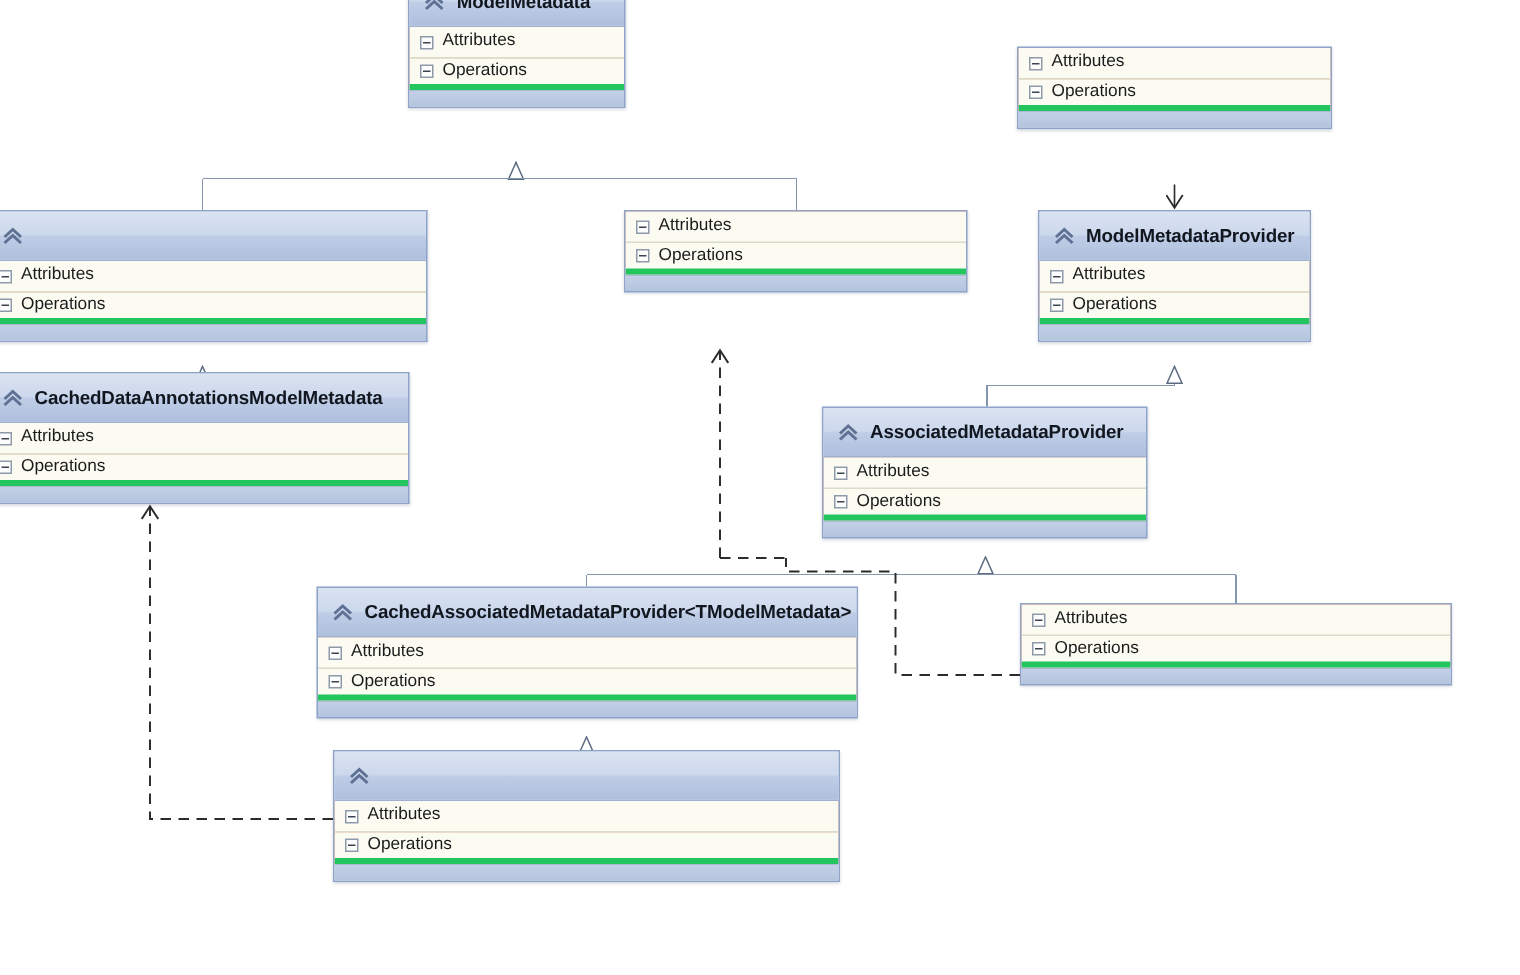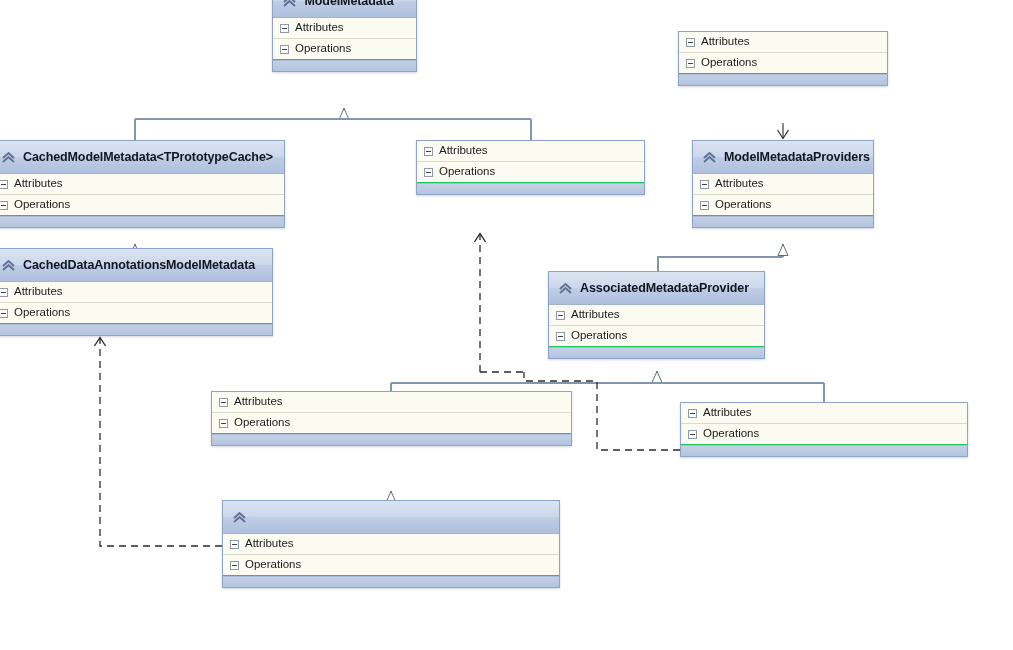--- a/index.html
+++ b/index.html
@@ -71,21 +71,21 @@
     height: 21px;
     box-sizing: border-box;
     display: flex;
     align-items: center;
     padding-left: 7px;
     border-bottom: 1px solid #d9dccb;
     background: #fbfbf2;
     font-size: 11.5px;
     color: #1b1b1b;
   }
-  .uml-row:last-child { border-bottom: 1px solid #22c55e; }
+  .uml-row:last-child { border-bottom: 4px solid #22c55e; }
   .expander {
     flex: 0 0 auto;
     width: 9px;
     height: 9px;
     margin-right: 6px;
     box-sizing: border-box;
     border: 1px solid #8e9aa8;
     background: #fdfdfd;
     position: relative;
   }
@@ -198,21 +198,20 @@
   </div>
 
   <div class="uml-class clipped-left" style="left:-8px; top:140px; width:293px;">
     <div class="uml-header">
       <span class="uml-stereo-icon">
         <svg width="17" height="17" viewBox="0 0 17 17">
             <path d="M3 9 L8.5 4 L14 9" fill="none" stroke="#5f7194" stroke-width="2"></path>
             <path d="M3 13 L8.5 8 L14 13" fill="none" stroke="#5f7194" stroke-width="2"></path>
           </svg>
       </span>
-      <span class="uml-title">CachedModelMetadata&lt;TPrototypeCache&gt;</span>
     </div>
     <div class="uml-compartments">
       <div class="uml-row">
         <span class="expander"></span>
         <span class="uml-row-label">Attributes</span>
       </div>
       <div class="uml-row">
         <span class="expander"></span>
         <span class="uml-row-label">Operations</span>
       </div>
@@ -235,21 +234,21 @@
   </div>
 
   <div class="uml-class" style="left:692px; top:140px; width:182px;">
     <div class="uml-header">
       <span class="uml-stereo-icon">
         <svg width="17" height="17" viewBox="0 0 17 17">
             <path d="M3 9 L8.5 4 L14 9" fill="none" stroke="#5f7194" stroke-width="2"></path>
             <path d="M3 13 L8.5 8 L14 13" fill="none" stroke="#5f7194" stroke-width="2"></path>
           </svg>
       </span>
-      <span class="uml-title">ModelMetadataProviders</span>
+      <span class="uml-title">ModelMetadataProvider</span>
     </div>
     <div class="uml-compartments">
       <div class="uml-row">
         <span class="expander"></span>
         <span class="uml-row-label">Attributes</span>
       </div>
       <div class="uml-row">
         <span class="expander"></span>
         <span class="uml-row-label">Operations</span>
       </div>
@@ -297,20 +296,29 @@
       </div>
       <div class="uml-row">
         <span class="expander"></span>
         <span class="uml-row-label">Operations</span>
       </div>
     </div>
     <div class="uml-footer"></div>
   </div>
 
   <div class="uml-class" style="left:211px; top:391px; width:361px;">
+    <div class="uml-header">
+      <span class="uml-stereo-icon">
+        <svg width="17" height="17" viewBox="0 0 17 17">
+            <path d="M3 9 L8.5 4 L14 9" fill="none" stroke="#5f7194" stroke-width="2"></path>
+            <path d="M3 13 L8.5 8 L14 13" fill="none" stroke="#5f7194" stroke-width="2"></path>
+          </svg>
+      </span>
+      <span class="uml-title">CachedAssociatedMetadataProvider&lt;TModelMetadata&gt;</span>
+    </div>
     <div class="uml-compartments">
       <div class="uml-row">
         <span class="expander"></span>
         <span class="uml-row-label">Attributes</span>
       </div>
       <div class="uml-row">
         <span class="expander"></span>
         <span class="uml-row-label">Operations</span>
       </div>
     </div>

